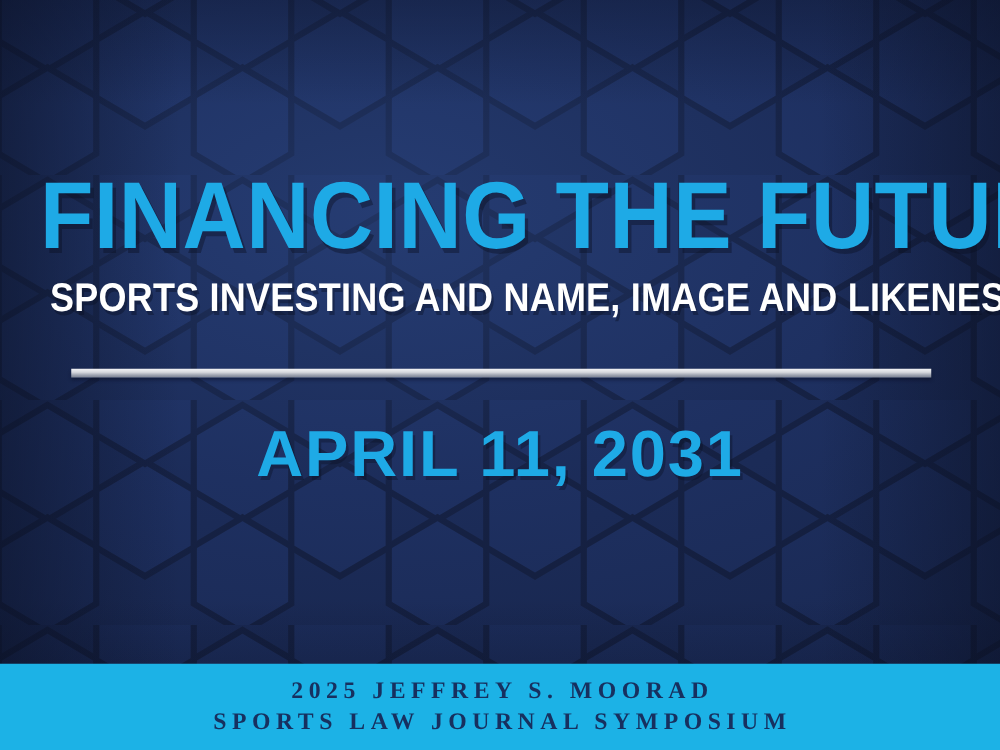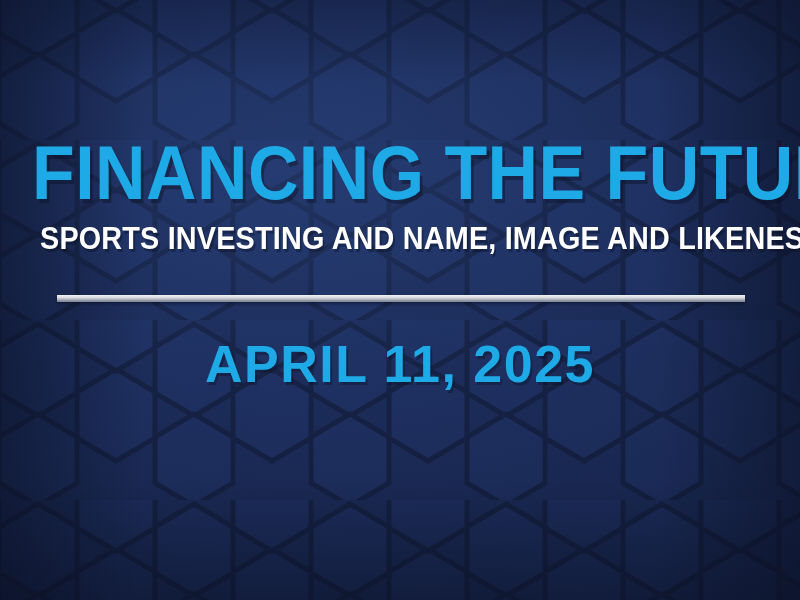--- a/index.html
+++ b/index.html
@@ -194,17 +194,21 @@
 
   <div class="content">
 
     <div class="title-block">
       <h1 class="main-title">FINANCING THE FUTURE</h1>
       <h2 class="sub-title">SPORTS INVESTING AND NAME, IMAGE AND LIKENESS</h2>
     </div>
 
     <div class="divider"></div>
 
-    <p class="event-date">APRIL 11, 2025</p>
+    <p class="event-date">APRIL 11, 2031</p>
   </div>
 
+  <div class="footer-band">
+    <div class="footer-line footer-line-1">2025 JEFFREY S. MOORAD</div>
+    <div class="footer-line footer-line-2">SPORTS LAW JOURNAL SYMPOSIUM</div>
+  </div>
 
 </div>
 
 </body></html>

